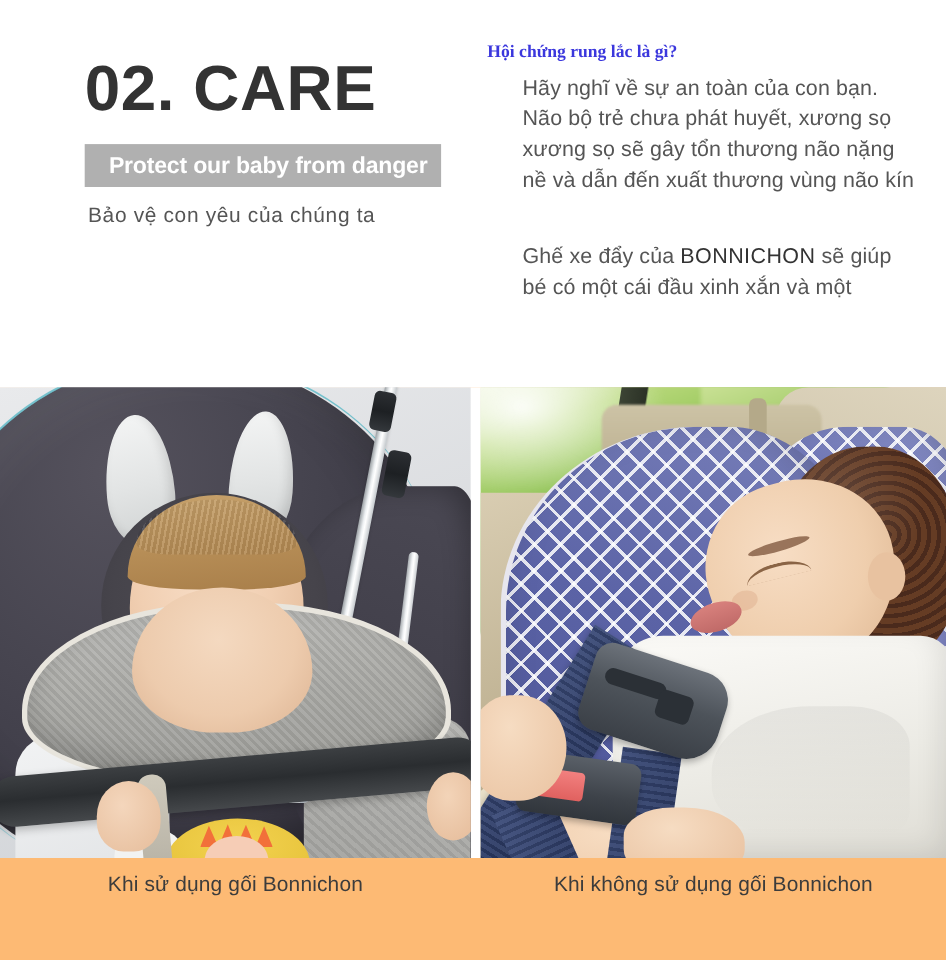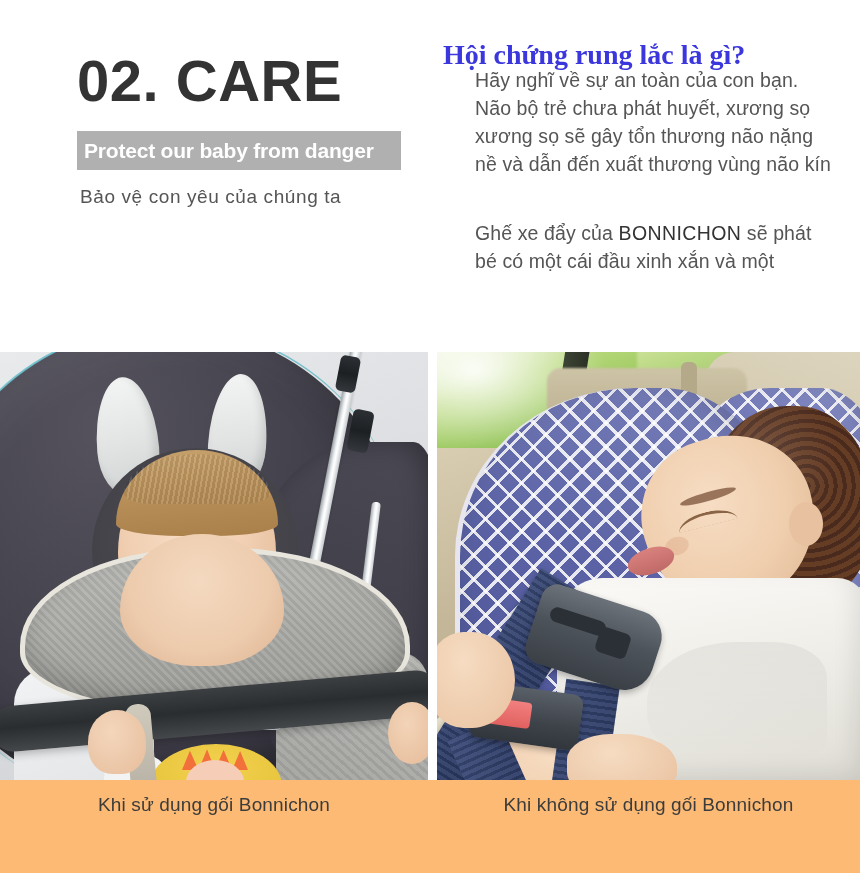--- a/index.html
+++ b/index.html
@@ -58,21 +58,21 @@
     height: 39px;
     background: #b0b0b0;
     display: flex;
     align-items: center;
   }
   .tagline-text {
     color: #ffffff;
     font-size: 21px;
     font-weight: 600;
     letter-spacing: -0.2px;
-    padding-left: 7px;
+    padding-left: 22px;
     white-space: nowrap;
   }
 
   .subtitle-vn {
     position: absolute;
     left: 80px;
     top: 186px;
     font-size: 19px;
     color: #555555;
     letter-spacing: 0.6px;
@@ -86,21 +86,21 @@
     top: 0;
     width: 400px;
     height: 352px;
   }
 
   .q-heading {
     position: absolute;
     left: 0;
     top: 38px;
     font-family: "Liberation Serif", serif;
-    font-size: 28px;
+    font-size: 16px;
     font-weight: 700;
     color: #3b37dd;
     white-space: nowrap;
     line-height: 1.2;
     text-align: right;
   }
 
   .body-para {
     position: absolute;
     left: 0;
@@ -691,21 +691,21 @@
       <div class="q-heading">Hội chứng rung lắc là gì?</div>
 
       <div class="body-para para-1">
         <span class="line">Hãy nghĩ về sự an toàn của con bạn.</span>
         <span class="line">Não bộ trẻ chưa phát huyết, xương sọ</span>
         <span class="line">xương sọ sẽ gây tổn thương não nặng</span>
         <span class="line">nề và dẫn đến xuất thương vùng não kín</span>
       </div>
 
       <div class="body-para para-2">
-        <span class="line"><span>Ghế xe đẩy của </span><span class="brand-em">BONNICHON</span><span> sẽ phát</span></span>
+        <span class="line"><span>Ghế xe đẩy của </span><span class="brand-em">BONNICHON</span><span> sẽ giúp</span></span>
         <span class="line">bé có một cái đầu xinh xắn và một</span>
       </div>
     </div>
   </div>
 
   <div class="photo-strip">
 
     <div class="photo photo-left">
       <div class="photo-inner">
         <div class="lp-bg"></div>

